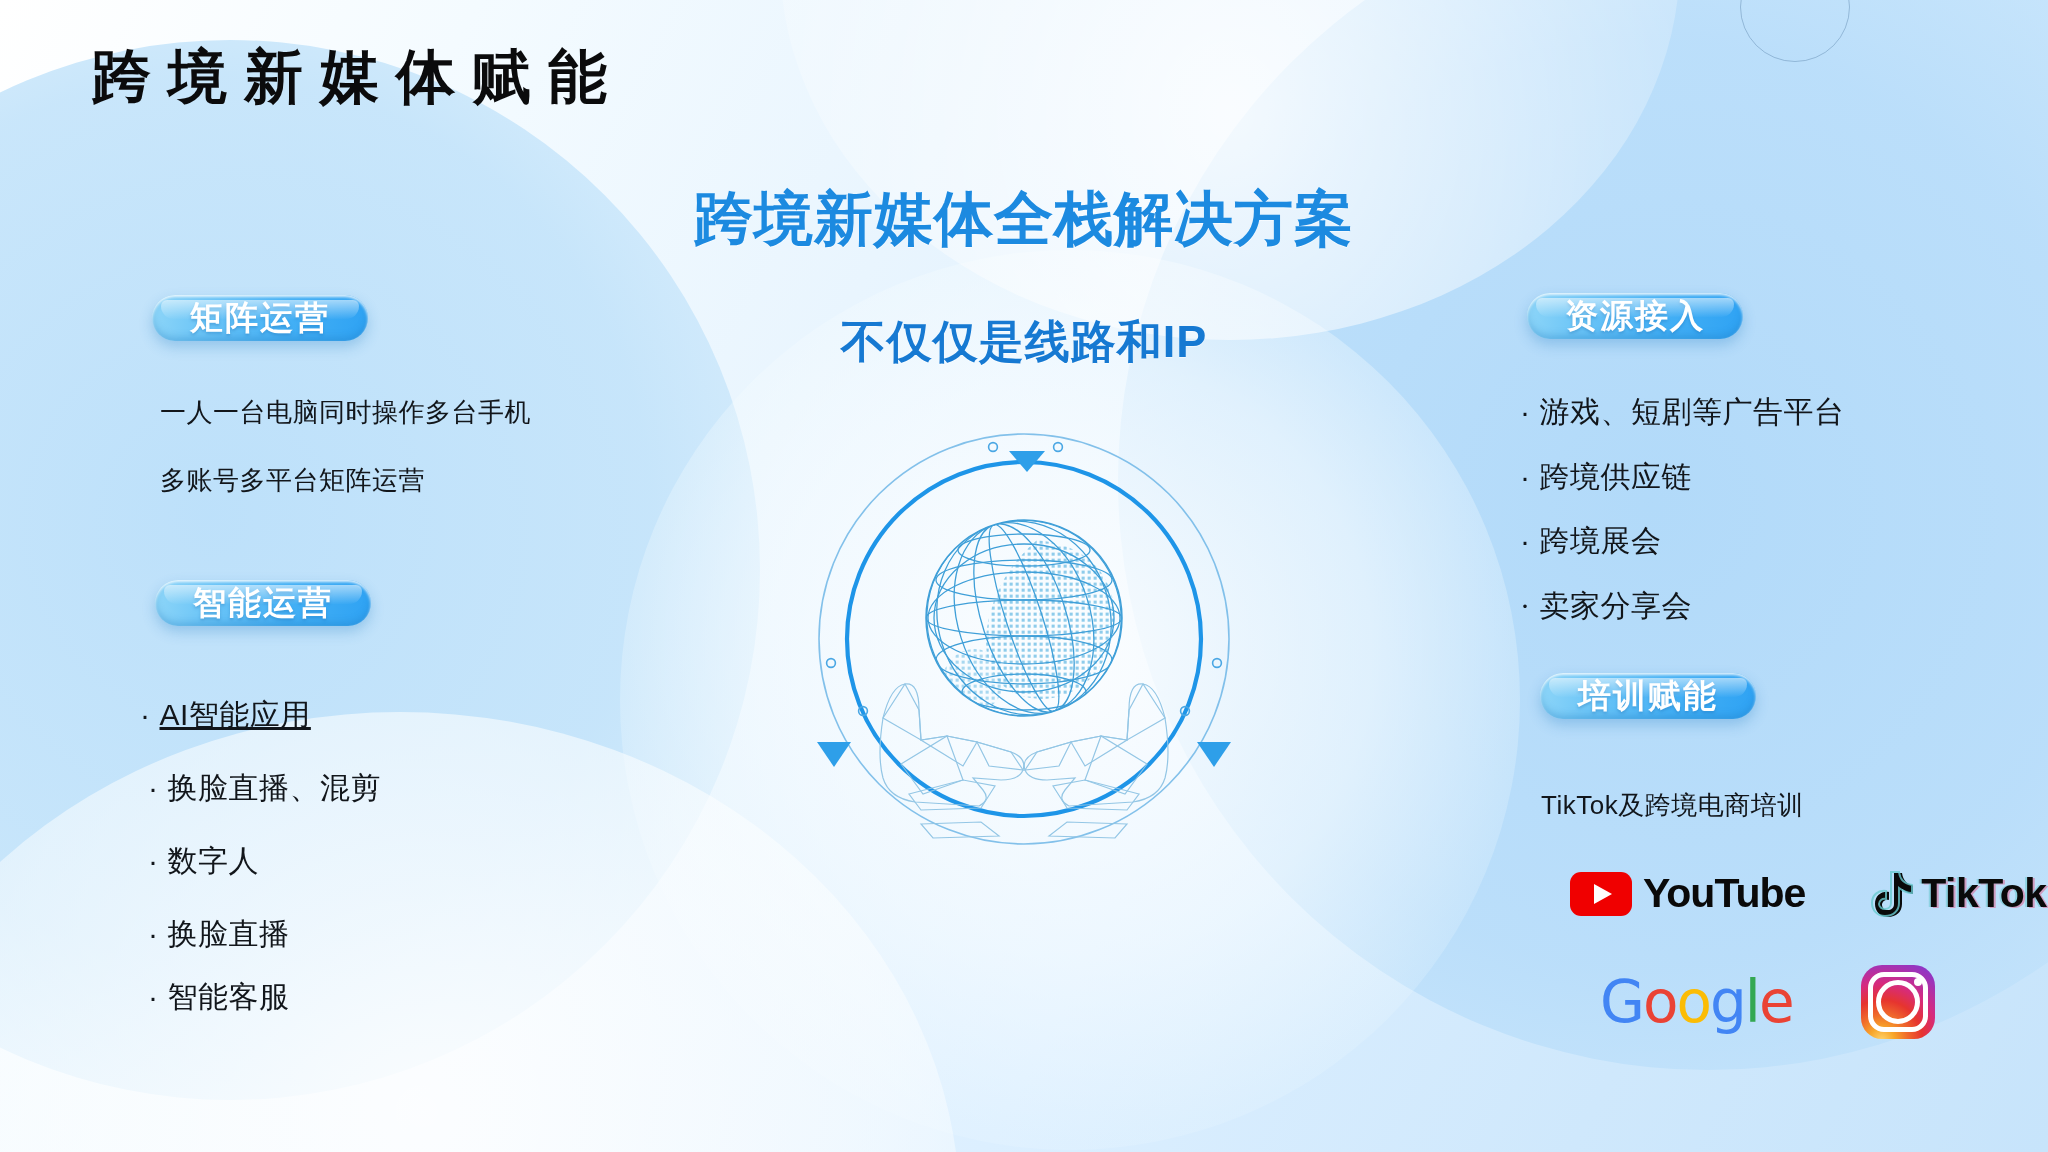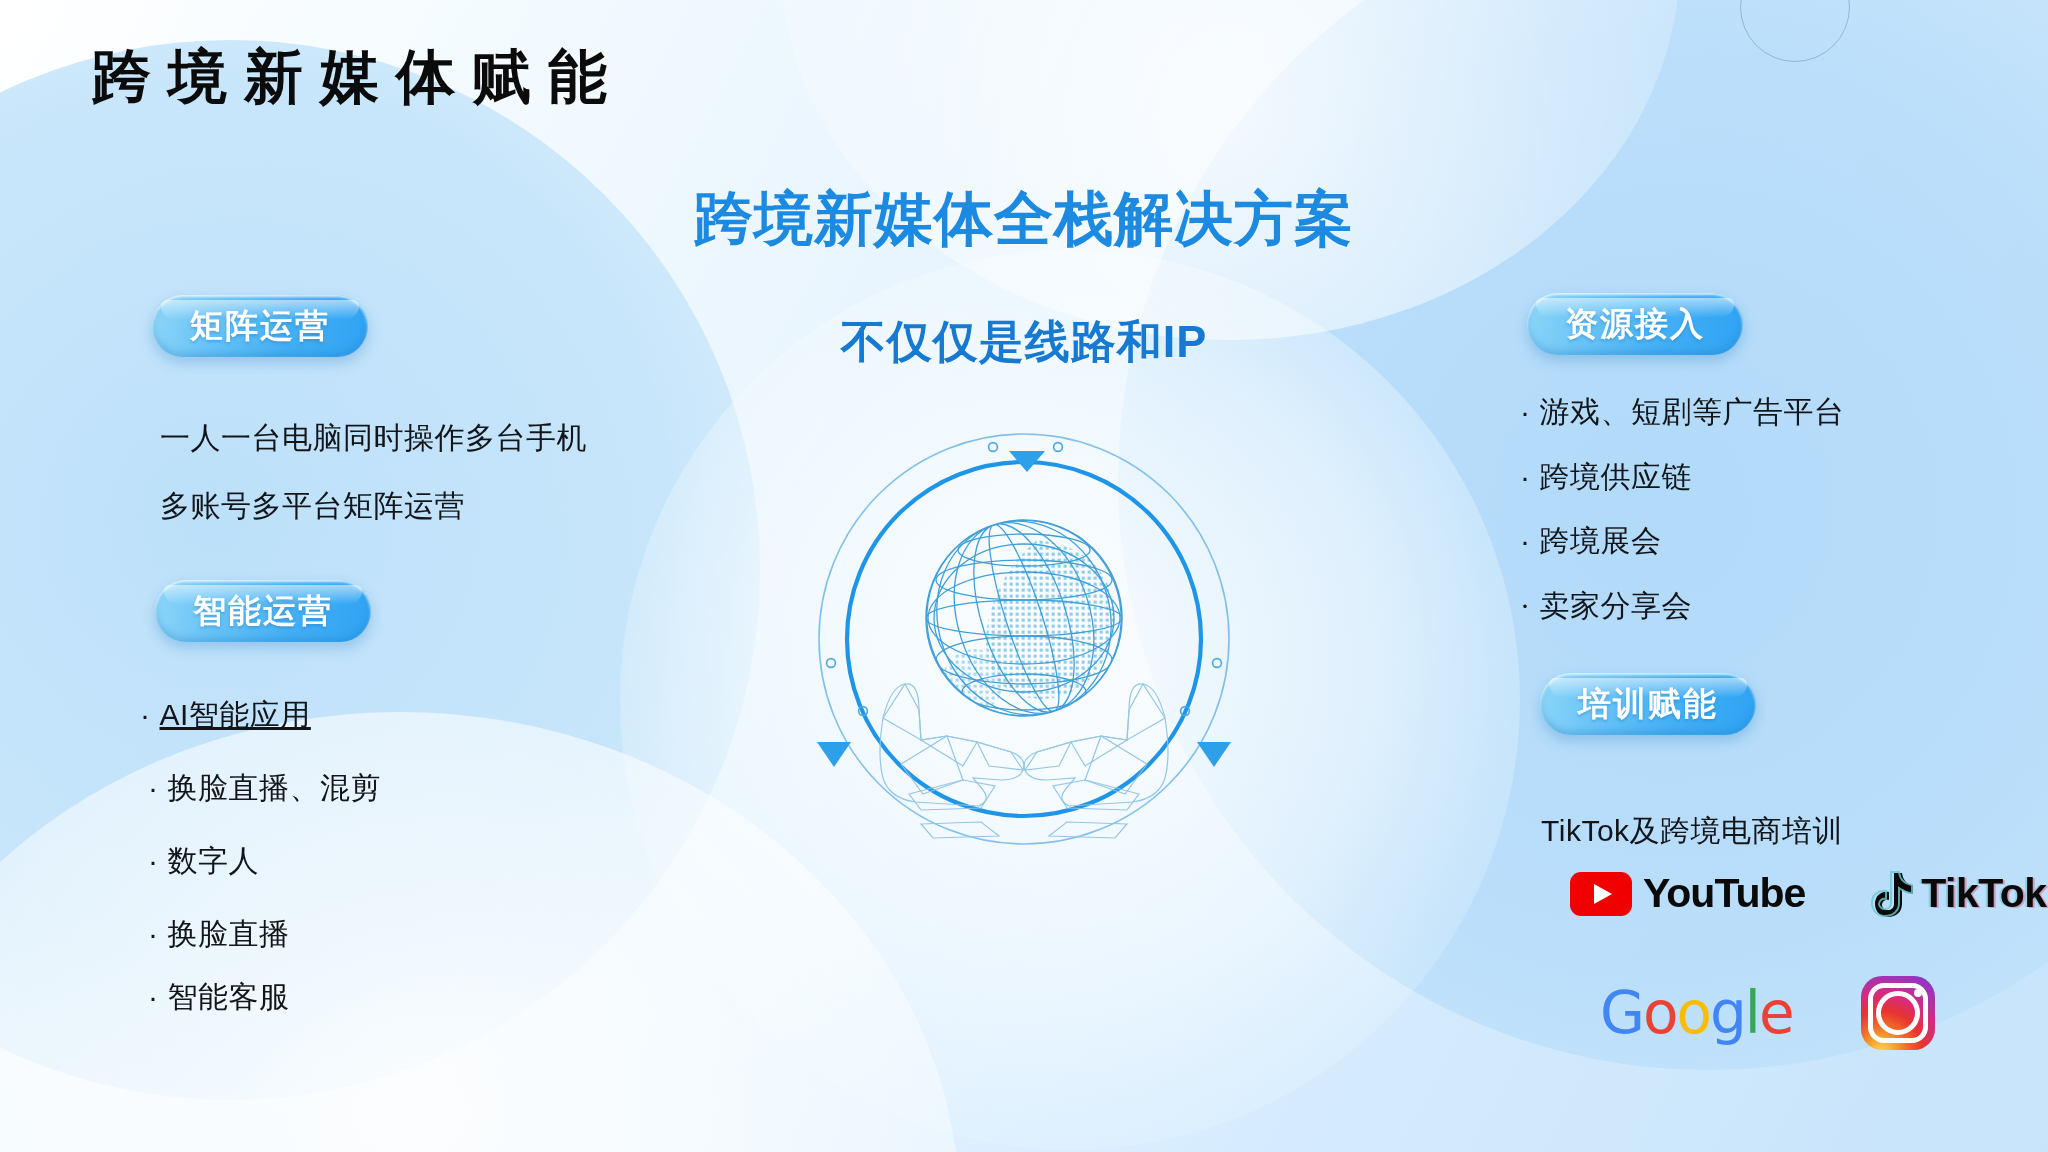--- a/index.html
+++ b/index.html
@@ -106,21 +106,21 @@
     letter-spacing: 1px;
     text-shadow: 0 1px 0 rgba(255,255,255,0.55);
   }
 
   
   .badge {
     position: absolute;
     display: inline-flex;
     align-items: center;
     justify-content: center;
-    height: 62px;
+    height: 46px;
     padding: 0 38px;
     border-radius: 34px;
     background: linear-gradient(100deg, #8fd6f8 0%, #6ec6f7 24%, #44b0f5 62%, #2ea2f3 100%);
     box-shadow: 0 6px 13px rgba(40,130,200,0.30),
                 inset 0 2px 3px rgba(255,255,255,0.85),
                 inset 0 -4px 7px rgba(30,120,190,0.30);
     color: #ffffff;
     font-size: 33px;
     font-weight: bold;
     letter-spacing: 2px;
@@ -135,25 +135,24 @@
     top: 5px;
     height: 19px;
     border-radius: 19px 19px 40px 40px;
     background: linear-gradient(180deg, rgba(255,255,255,0.55), rgba(255,255,255,0.02));
     pointer-events: none;
   }
 
   
   .plain-line {
     position: absolute;
-    font-size: 30px;
+    font-size: 26px;
     color: #12161b;
     white-space: nowrap;
     letter-spacing: 0.5px;
-    margin-top: 23px;
   }
   .bullet-line {
     position: absolute;
     font-size: 30px;
     color: #12161b;
     white-space: nowrap;
     letter-spacing: 0.5px;
   }
   .bullet-line .dot {
     display: inline-block;
@@ -388,21 +387,21 @@
       <div class="tt-note">
         <svg width="44" height="46" viewBox="0 0 44 46">
           <path d="M28,2 l8,0 c1,8 6,12 13,13 l0,8 c-5,0 -9,-2 -13,-5 l0,15 c0,8 -6,13 -14,13 c-8,0 -13,-6 -13,-13 c0,-8 6,-13 14,-12 l0,8 c-4,-1 -7,2 -7,5 c0,3 3,5 6,5 c3,0 6,-2 6,-6 Z" fill="#0a0a0a" transform="translate(-3,0)"></path>
           <path d="M28,2 l8,0 c1,8 6,12 13,13 l0,8 c-5,0 -9,-2 -13,-5 l0,15 c0,8 -6,13 -14,13 c-8,0 -13,-6 -13,-13 c0,-8 6,-13 14,-12 l0,8 c-4,-1 -7,2 -7,5 c0,3 3,5 6,5 c3,0 6,-2 6,-6 Z" fill="none" stroke="#69c9d0" stroke-width="2" opacity="0.8" transform="translate(-6,-1)"></path>
         </svg>
       </div>
       <div class="tt-text">TikTok</div>
     </div>
   </div>
 
-  <div class="logo-row" style="left:1600px; top:965px;margin-top:11px;">
+  <div class="logo-row" style="left:1600px; top:965px;">
     <div class="google-logo"><span class="g-b">G</span><span class="g-r">o</span><span class="g-y">o</span><span class="g-b">g</span><span class="g-g">l</span><span class="g-r">e</span></div>
     <div class="ig-logo" style="margin-left:68px;">
       <div class="ig-frame"></div>
       <div class="ig-ring"></div>
       <div class="ig-dot"></div>
     </div>
   </div>
 
 </div>
 

